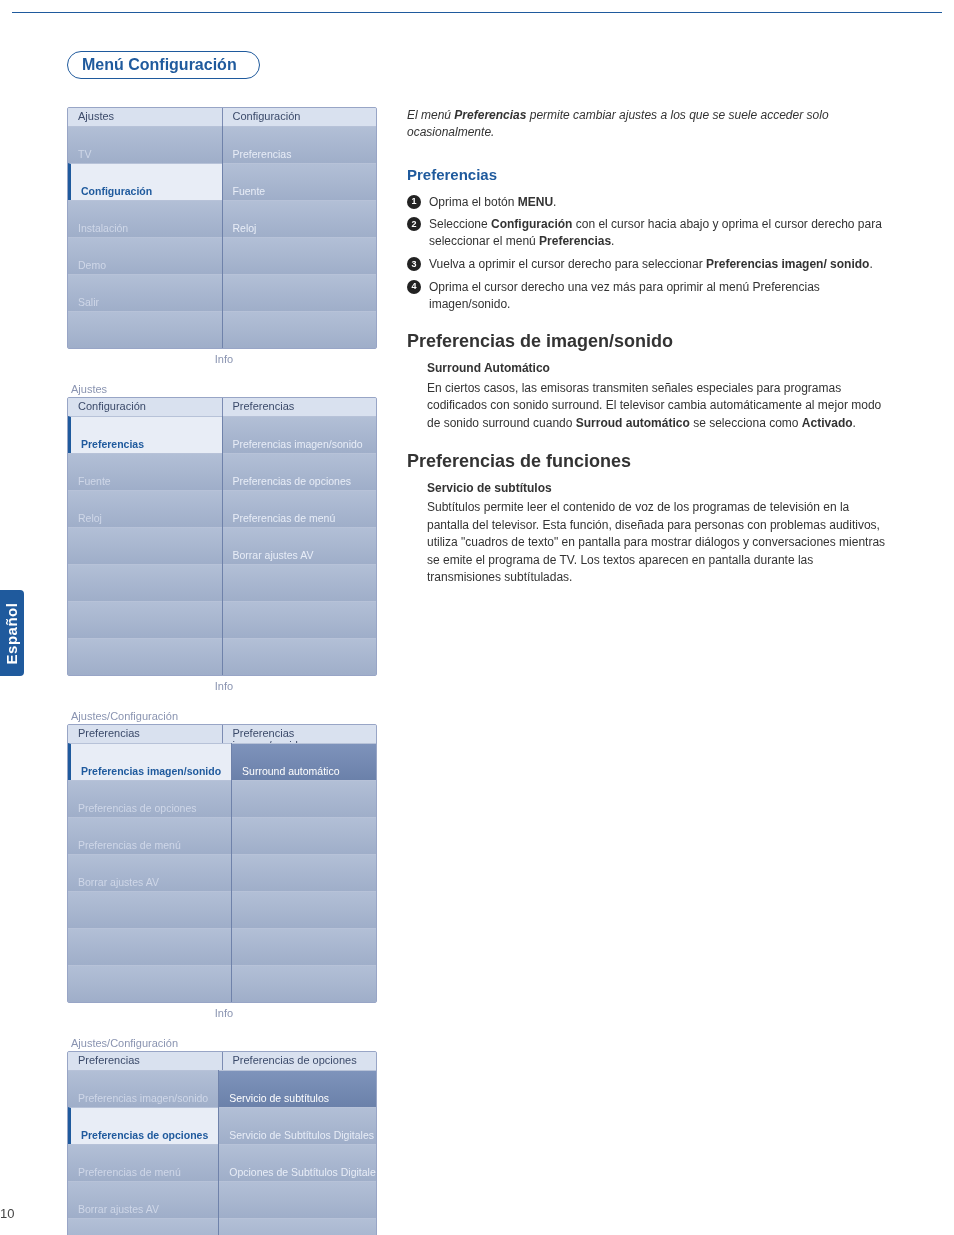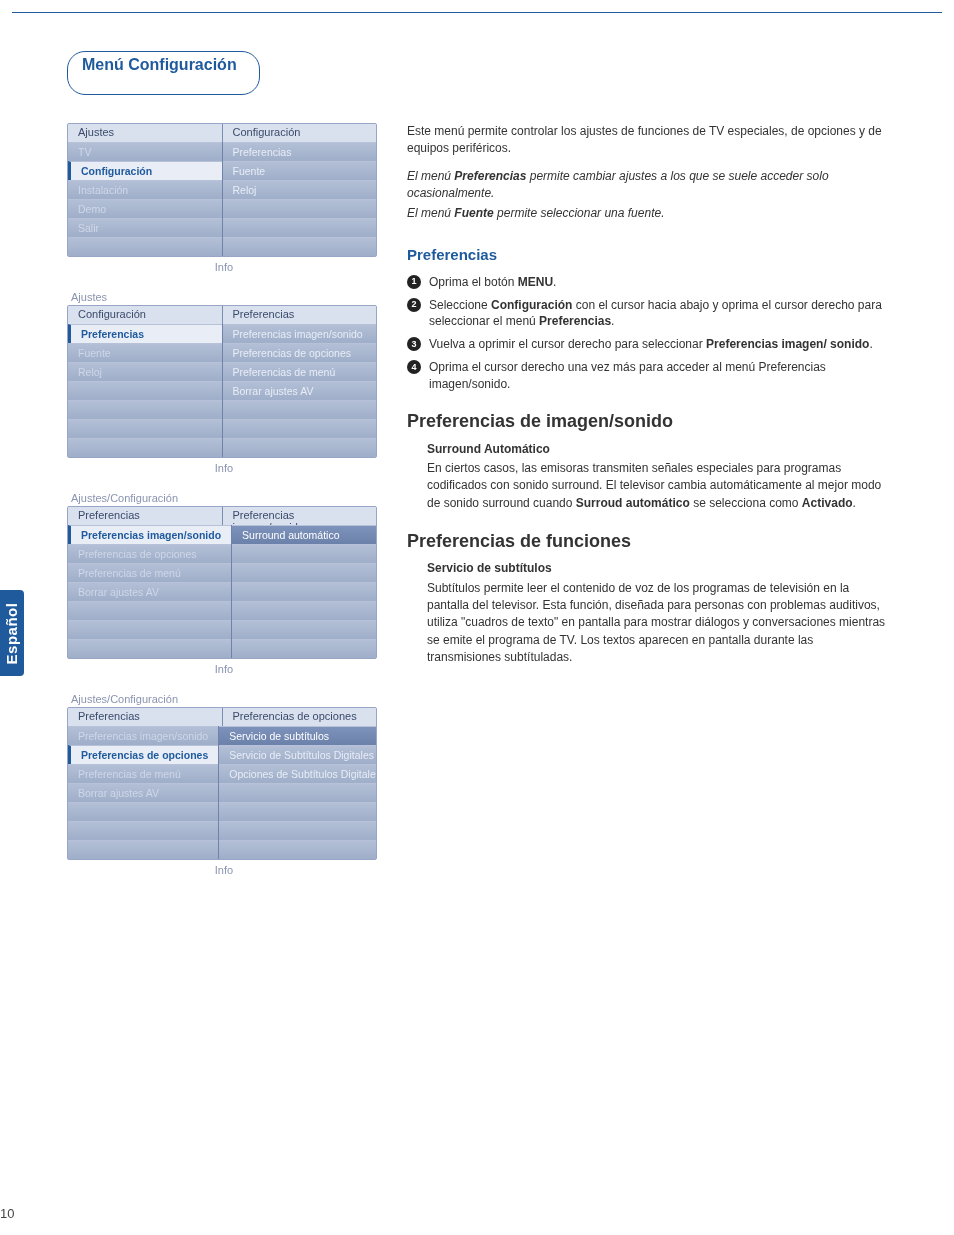--- a/index.html
+++ b/index.html
@@ -14,21 +14,21 @@
   }
   .page {
     padding: 38px 55px 30px 55px;
     border-top: 1px solid #1f5a9d;
     margin: 12px 12px 0 12px;
   }
   .section-title-wrap {
     display: inline-block;
     border: 1.5px solid #1f5a9d;
     border-radius: 18px;
-    padding: 4px 22px 20px 14px;
+    padding: 4px 22px 4px 14px;
     margin-bottom: 28px;
     color: #1f5a9d;
     position: relative;
   }
   .section-title-wrap h1 {
     font-size: 16px;
     font-weight: bold;
     color: #1f5a9d;
   }
   .content-row { display: flex; gap: 30px; }
@@ -46,21 +46,21 @@
   }
   .menu-head { display: flex; height: 18px; }
   .menu-head .cell { flex: 1; padding: 2px 10px; color: #3b4a6a; font-weight: normal; background: #d9e1ef; }
   .menu-head .cell + .cell { border-left: 1px solid #7c8cb3; }
   .menu-body { display: flex; }
   .menu-pane { flex: 1; }
   .menu-pane + .menu-pane { border-left: 1px solid #6f82aa; }
   .menu-row {
     height: 19px;
     line-height: 19px;
-    padding: 0 10px;
+    padding: 18px 10px;
     border-top: 1px solid #b7c2d8;
     background: linear-gradient(#b2bfd6, #9faec9);
     color: #e8edf7;
     font-size: 10.5px;
     white-space: nowrap;
     overflow: hidden;
   }
   .menu-row.sel {
     background: #e8edf6;
     color: #1f5a9d;
@@ -235,47 +235,43 @@
             <div class="menu-row"></div>
           </div>
         </div>
       </div>
       <div class="shot-caption">Info</div>
 
     </div>
 
     <div class="right-col">
 
-      <p>Este menú permite controlar los ajustes de funciones de TV especiales, de opciones y de equipos periféricos.</p>
 
       <p class="tight">
         <span>El menú </span><b>Preferencias</b><span> permite cambiar ajustes a los que se suele acceder solo ocasionalmente.</span>
       </p>
-      <p class="tight">
-        <span>El menú </span><b>Fuente</b><span> permite seleccionar una fuente.</span>
-      </p>
 
       <h2 class="sub-h">Preferencias</h2>
 
       <ol class="steps">
         <li>
           <span class="circ">1</span>
           <span>Oprima el botón </span><b>MENU</b><span>.</span>
         </li>
         <li>
           <span class="circ">2</span>
           <span>Seleccione </span><b>Configuración</b><span> con el cursor hacia abajo y oprima el cursor derecho para seleccionar el menú </span><b>Preferencias</b><span>.</span>
         </li>
         <li>
           <span class="circ">3</span>
           <span>Vuelva a oprimir el cursor derecho para seleccionar </span><b>Preferencias imagen/ sonido</b><span>.</span>
         </li>
         <li>
           <span class="circ">4</span>
-          <span>Oprima el cursor derecho una vez más para acceder al menú Preferencias imagen/sonido.</span>
+          <span>Oprima el cursor derecho una vez más para oprimir al menú Preferencias imagen/sonido.</span>
         </li>
       </ol>
 
       <h3 class="sub-bold">Preferencias de imagen/sonido</h3>
       <div class="indent-block">
         <h4 class="mini-bold">Surround Automático</h4>
         <p>
           <span>En ciertos casos, las emisoras transmiten señales especiales para programas codificados con sonido surround. El televisor cambia automáticamente al mejor modo de sonido surround cuando </span><b>Surroud automático</b><span> se selecciona como </span><b>Activado</b><span>.</span>
         </p>
       </div>

